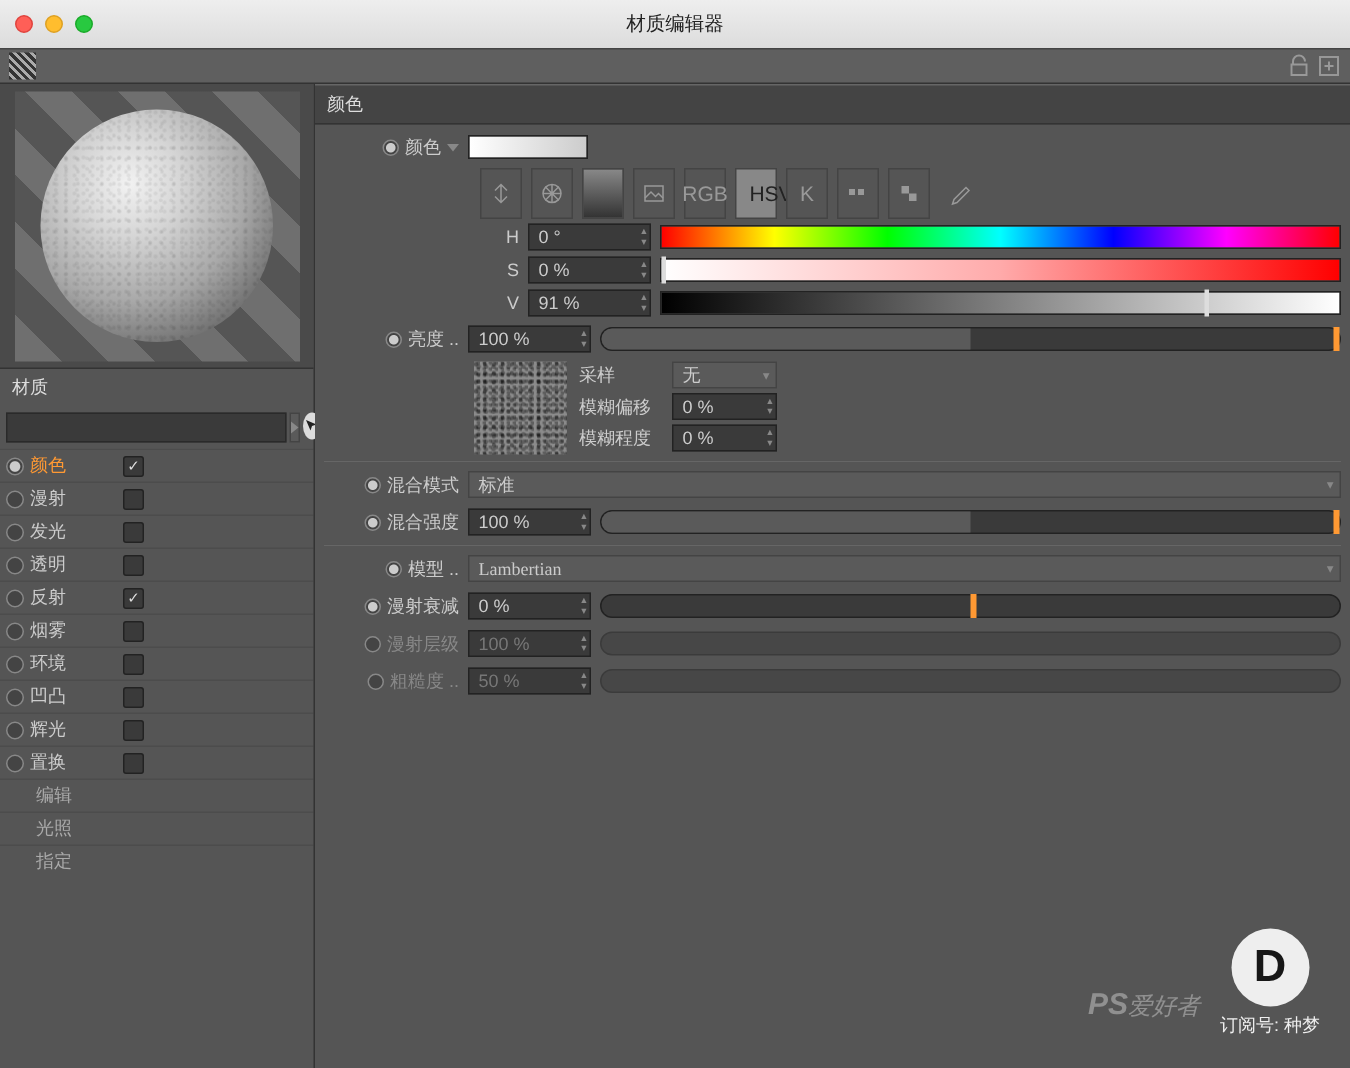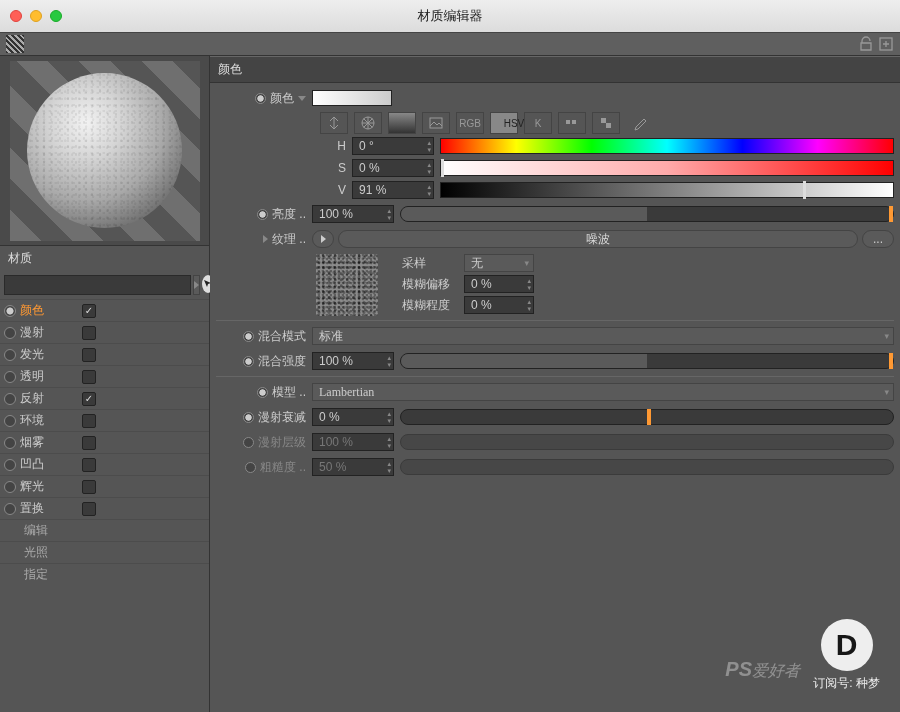--- a/index.html
+++ b/index.html
@@ -38,41 +38,41 @@
 .group-header { background: #444; padding: 4px 8px; border-top: 1px solid #666; border-bottom: 1px solid #333; color: #ddd; }
 .group-body { padding: 4px 6px; }
 .row { display: flex; align-items: center; min-height: 22px; gap: 6px; margin-bottom: 3px; }
 .row-label { display: flex; align-items: center; gap: 4px; width: 90px; justify-content: flex-end; color: #ccc; }
 .row-label.dimmed { color: #888; }
 .row-label .radio { width: 11px; height: 11px; }
 .tri { width: 0; height: 0; border-top: 4px solid transparent; border-bottom: 4px solid transparent; border-left: 5px solid #888; }
 .tri.down { border: none; border-left: 4px solid transparent; border-right: 4px solid transparent; border-top: 5px solid #888; }
 .swatch { width: 80px; height: 16px; background: linear-gradient(90deg, #fff, #ccc); border: 1px solid #222; }
 .mode-icons { display: flex; gap: 6px; align-items: center; margin-left: 4px; }
-.mode-btn { width: 28px; height: 22px; background: #555; border: 1px solid #444; display: flex; align-items: center; justify-content: center; font-size: 10px; color: #999; text-align: center; }
+.mode-btn { width: 28px; height: 34px; background: #555; border: 1px solid #444; display: flex; align-items: center; justify-content: center; font-size: 14px; color: #999; text-align: center; }
 .mode-btn.active { background: #888; color: #222; padding-left: 20px; }
 .mode-btn svg { width: 16px; height: 16px; }
 .hsv-row { display: flex; align-items: center; gap: 6px; margin-bottom: 4px; }
 .hsv-label { width: 30px; text-align: right; color: #ccc; }
 .spinner { width: 82px; height: 18px; background: #3a3a3a; border: 1px solid #222; display: flex; align-items: center; padding: 0 18px 0 6px; color: #ccc; position: relative; }
 .spinner::after { content: '▴\A▾'; white-space: pre; position: absolute; right: 2px; font-size: 7px; line-height: 7px; color: #888; }
 .hue-bar { flex: 1; height: 16px; background: linear-gradient(90deg, red, yellow, lime, cyan, blue, magenta, red); border: 1px solid #222; }
 .sat-bar { flex: 1; height: 16px; background: linear-gradient(90deg, #fff, #faa, red); border: 1px solid #222; position: relative; }
 .sat-bar::after { content: ''; position: absolute; left: 0; top: -2px; bottom: -2px; width: 3px; background: #ddd; }
 .val-bar { flex: 1; height: 16px; background: linear-gradient(90deg, #000, #fff); border: 1px solid #222; position: relative; }
 .val-bar::after { content: ''; position: absolute; left: 80%; top: -2px; bottom: -2px; width: 3px; background: #ddd; }
 .slider { flex: 1; height: 16px; background: #3a3a3a; border: 1px solid #222; position: relative; border-radius: 8px; }
 .slider-fill { position: absolute; left: 0; top: 0; bottom: 0; background: #5a5a5a; border-radius: 8px 0 0 8px; }
 .slider-handle { position: absolute; top: -1px; bottom: -1px; width: 4px; background: #ff9933; }
 .texture-row { display: flex; gap: 4px; align-items: center; }
 .round-btn { width: 22px; height: 18px; background: #5a5a5a; border: 1px solid #444; border-radius: 9px; display: flex; align-items: center; justify-content: center; }
 .tex-name { flex: 1; height: 18px; background: #5a5a5a; border: 1px solid #444; border-radius: 9px; text-align: center; line-height: 16px; color: #ddd; }
 .tex-sub { display: flex; gap: 8px; margin-top: 4px; margin-left: 100px; }
 .tex-thumb { width: 62px; height: 62px; background: #888; filter: contrast(1.3); background-image: radial-gradient(circle at 20% 30%, rgba(0,0,0,.3) 1px, transparent 2px), radial-gradient(circle at 60% 70%, rgba(0,0,0,.25) 1px, transparent 2px), radial-gradient(circle at 80% 20%, rgba(0,0,0,.25) 1px, transparent 2px); background-size: 6px 6px, 5px 5px, 4px 4px; }
-.tex-params { display: flex; flex-direction: column; gap: 3px; margin-left: 16px; }
+.tex-params { display: flex; flex-direction: column; gap: 3px; }
 .tex-param-row { display: flex; align-items: center; gap: 6px; }
 .tex-param-row .label { width: 56px; color: #ccc; }
 .dropdown { height: 18px; background: #5a5a5a; border: 1px solid #444; padding: 0 18px 0 6px; position: relative; color: #ccc; display: flex; align-items: center; }
 .dropdown::after { content: '▾'; position: absolute; right: 4px; font-size: 9px; color: #888; }
 .dropdown.wide { flex: 1; font-family: Liberation Serif, serif; }
 .separator { height: 1px; background: #333; margin: 4px 0; border-top: 1px solid #666; }
 .watermark { position: absolute; right: 20px; bottom: 20px; text-align: center; opacity: .9; }
 .watermark-circle { width: 52px; height: 52px; border-radius: 50%; background: #fff; color: #111; font-size: 30px; font-weight: bold; display: flex; align-items: center; justify-content: center; margin: 0 auto 4px; }
 .watermark-text { color: #fff; font-size: 12px; }
 .watermark-ps { position: absolute; right: 100px; bottom: 30px; color: rgba(255,255,255,.35); font-size: 16px; font-style: italic; }
@@ -145,26 +145,26 @@
           <span class="channel-label">透明</span>
           <span class="check"></span>
         </div>
       <div class="channel-item">
           <span class="radio"></span>
           <span class="channel-label">反射</span>
           <span class="check">✓</span>
         </div>
       <div class="channel-item">
           <span class="radio"></span>
+          <span class="channel-label">烟雾</span>
+          <span class="check"></span>
+        </div>
+      <div class="channel-item">
+          <span class="radio"></span>
           <span class="channel-label">环境</span>
-          <span class="check"></span>
-        </div>
-      <div class="channel-item">
-          <span class="radio"></span>
-          <span class="channel-label">烟雾</span>
           <span class="check"></span>
         </div>
       <div class="channel-item">
           <span class="radio"></span>
           <span class="channel-label">凹凸</span>
           <span class="check"></span>
         </div>
       <div class="channel-item">
           <span class="radio"></span>
           <span class="channel-label">辉光</span>
@@ -263,33 +263,20 @@
             <span class="radio on"></span>
             <span>亮度 ..</span>
           </span>
         <div class="spinner">100 %</div>
         <div class="slider">
             <div class="slider-fill" style="width:50%"></div>
             <div class="slider-handle" style="left:calc(100% - 4px)"></div>
           </div>
       </div>
 
-      <div class="row">
-        <span class="row-label">
-            <span class="tri"></span>
-            <span>纹理 ..</span>
-          </span>
-        <div class="texture-row" style="flex:1">
-          <div class="round-btn">
-              <span class="tri" style="border-left-color:#ccc"></span>
-            </div>
-          <div class="tex-name">噪波</div>
-          <div class="round-btn" style="width:32px">...</div>
-        </div>
-      </div>
 
       <div class="tex-sub">
         <div class="tex-thumb"></div>
         <div class="tex-params">
           <div class="tex-param-row">
               <span class="label">采样</span>
               <div class="dropdown" style="width:70px">无</div>
             </div>
           <div class="tex-param-row">
               <span class="label">模糊偏移</span>

